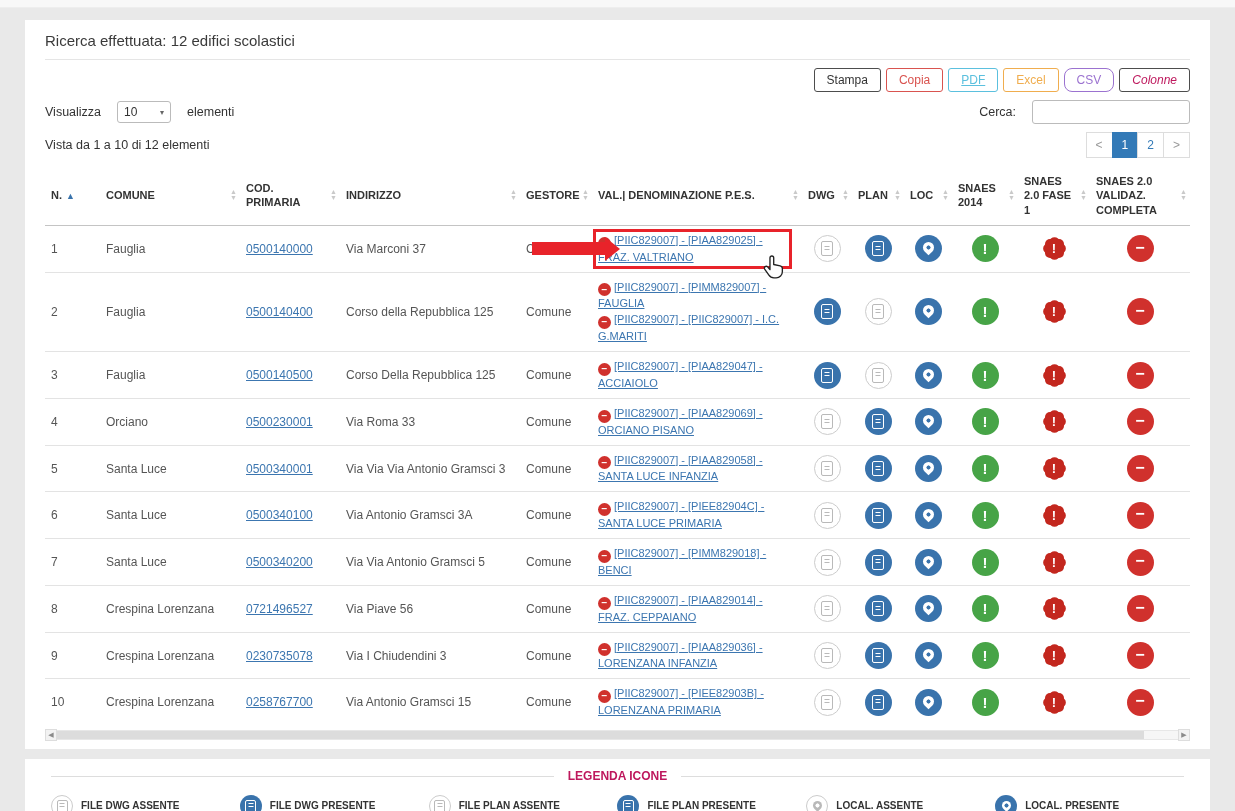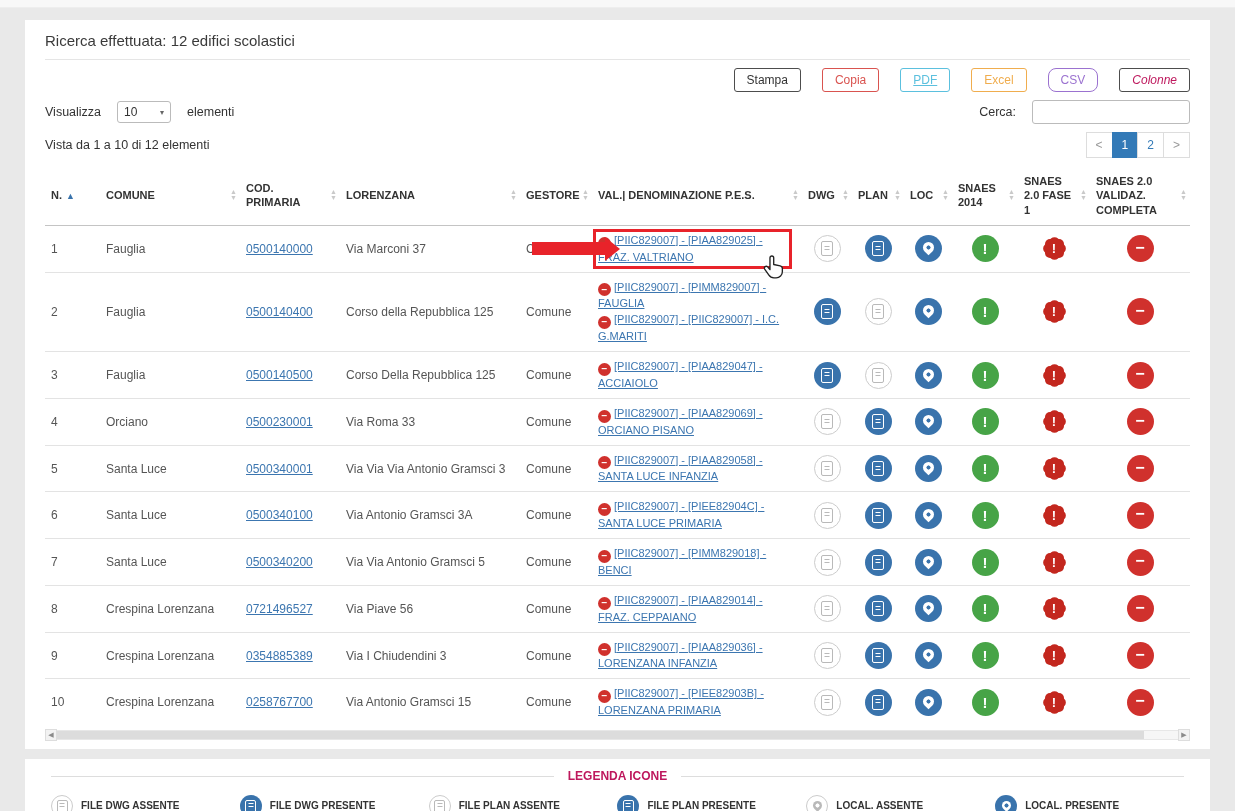--- a/index.html
+++ b/index.html
@@ -9,21 +9,21 @@
     background:#e9e9e9;
     font-family:"Liberation Sans", sans-serif;
     color:#555;
   }
   .page { position:relative; width:1235px; height:811px; }
   .topbar { height:8px; background:#f8f8f8; border-bottom:1px solid #eee; }
 
   .card { background:#fff; margin:12px 25px 0; padding:12px 20px 8px; }
   .title { font-size:15px; color:#3a3a3a; padding-bottom:10px; border-bottom:1px solid #e5e5e5; }
 
-  .btn-row { display:flex; justify-content:flex-end; gap:21px; margin-top:8px; }
+  .btn-row { display:flex; justify-content:flex-end; gap:5px; margin-top:8px; }
   .dt-btn { background:#fff; border:1px solid #999; border-radius:3px; font-size:12px;
             padding:4px 12px; cursor:pointer; font-family:inherit; }
 
   .ctl-row { display:flex; justify-content:space-between; align-items:center; margin-top:8px;
              font-size:12.5px; color:#333; }
   .show-ctl, .search-ctl { display:flex; align-items:center; gap:16px; }
   .fake-select { border:1px solid #bbb; border-radius:3px; padding:3px 6px; width:54px;
                  display:flex; justify-content:space-between; align-items:center;
                  font-size:12px; color:#333; cursor:pointer; background:#fff; }
   .fake-select .caret { font-size:8px; color:#666; }
@@ -185,21 +185,21 @@
         <tr>
           <th><span>N.</span><span class="sort-asc">▲</span></th>
           <th><span>COMUNE</span><span class="carets">
                 <span>▲</span>
                 <span>▼</span>
               </span></th>
           <th><span>COD. PRIMARIA</span><span class="carets">
                 <span>▲</span>
                 <span>▼</span>
               </span></th>
-          <th><span>LORENZANA</span><span class="carets">
+          <th><span>INDIRIZZO</span><span class="carets">
                 <span>▲</span>
                 <span>▼</span>
               </span></th>
           <th><span>GESTORE</span><span class="carets">
                 <span>▲</span>
                 <span>▼</span>
               </span></th>
           <th><span>VAL.| DENOMINAZIONE P.E.S.</span><span class="carets">
                 <span>▲</span>
                 <span>▼</span>
@@ -403,21 +403,21 @@
     <td class="c"><span class="ci excl" data-state="completo"></span></td>
     <td class="c"><span class="ci seal" data-state="non-completo">
                 <span class="seal-sq"></span>
               </span></td>
     <td class="c"><span class="ci val" data-state="non-validato"></span></td>
   </tr>
 
   <tr>
     <td>9</td>
     <td>Crespina Lorenzana</td>
-    <td><a class="cod-link">0354885389</a></td>
+    <td><a class="cod-link">0230735078</a></td>
     <td>Via I Chiudendini 3</td>
     <td class="cell-gestore"><span>Comune</span></td>
     <td class="cell-pes">
               <div class="pes-list">
                 <div class="pes-item"><span class="mini-minus"></span><a class="pes-link">[PIIC829007] - [PIAA829036] - LORENZANA INFANZIA</a></div>
               </div>
             </td>
     <td class="c"><span class="ci file" data-state="absent"></span></td>
     <td class="c"><span class="ci file" data-state="present"></span></td>
     <td class="c"><span class="ci pin" data-state="present"></span></td>

